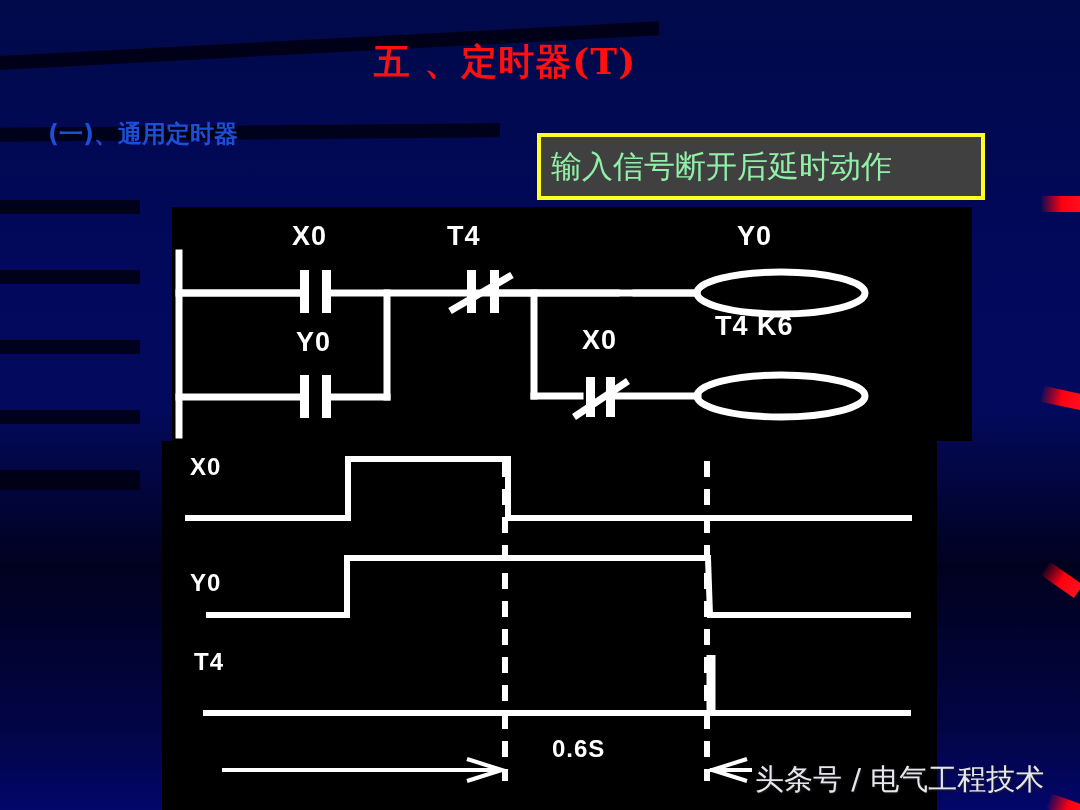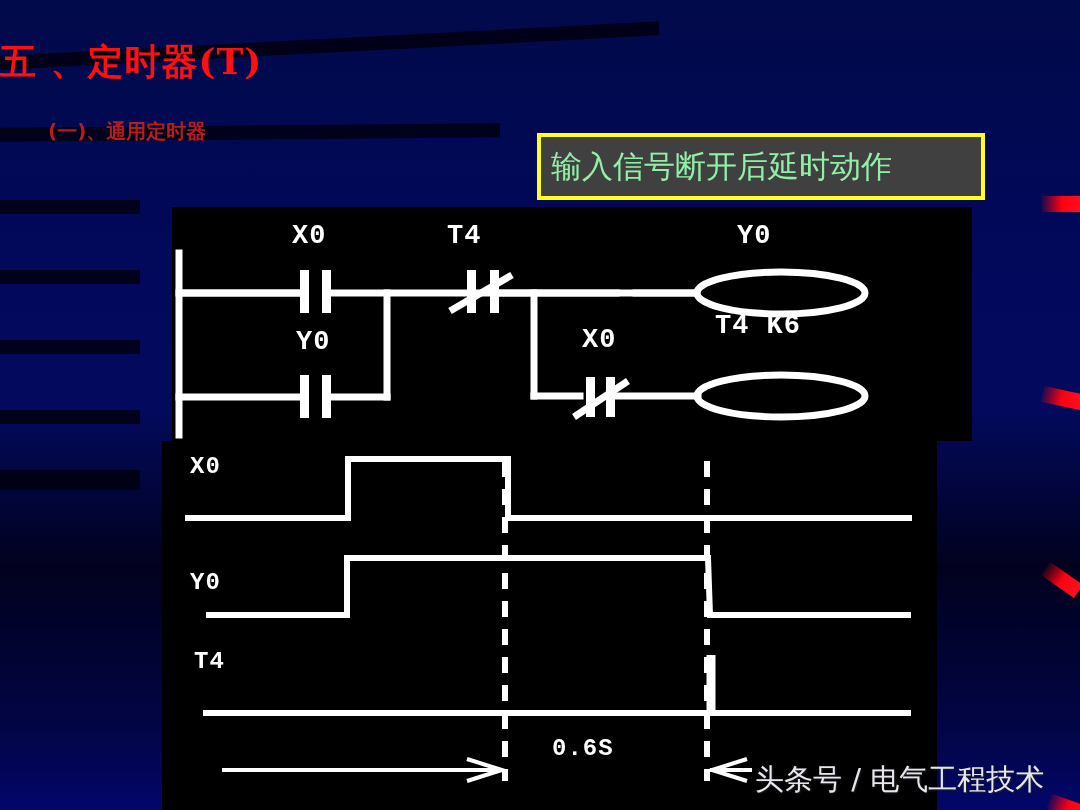--- a/index.html
+++ b/index.html
@@ -3,37 +3,37 @@
   <meta charset="utf-8">
   <style>
     html, body { margin:0; padding:0; }
     body {
       width:1080px; height:810px; overflow:hidden; position:relative;
       background: linear-gradient(180deg, #010a4a 0%, #02085a 30%, #030a5e 50%, #01011e 70%, #020545 90%, #03066a 100%);
       font-family: "DejaVu Sans", sans-serif;
     }
     .bg-stripe { position:absolute; left:-40px; height:14px; background:#000010; opacity:0.85; transform-origin:left center; }
     .slide-title {
-      position:absolute; left:0; top:38px; width:1010px; 
+      position:absolute; left:0; top:38px; width:1010px; text-align:center;
       color:#ff1010; font-family:"DejaVu Serif", serif; font-size:36px; font-weight:bold;
       letter-spacing:1px;
     }
     .subtitle {
-      position:absolute; left:48px; top:118px; color:#b91c1c;
-      font-family:"DejaVu Sans", sans-serif; font-weight:bold; font-size:20px;
+      position:absolute; left:48px; top:118px; color:#1d4ed8;
+      font-family:"DejaVu Sans", sans-serif; font-weight:bold; font-size:24px;
     }
     .note-box {
       position:absolute; left:537px; top:133px; width:430px; height:59px;
       border:4px solid #ffff22; background:#404040;
       color:#90f0a8; font-size:31px; line-height:59px; padding-left:10px; box-sizing:content-box;
       font-family:"DejaVu Sans", sans-serif;
     }
     .ladder-panel { position:absolute; left:172px; top:207px; width:800px; height:234px; background:#000; }
     .timing-panel { position:absolute; left:162px; top:441px; width:775px; height:369px; background:#000; }
-    .lbl { position:absolute; color:#fff; font-family:Liberation Mono, monospace; font-weight:bold; font-size:27px; letter-spacing:1px; }
+    .lbl { position:absolute; color:#fff; font-family:Liberation Sans, sans-serif; font-weight:bold; font-size:27px; letter-spacing:1px; }
     .red-mark { position:absolute; width:40px; height:16px; background:linear-gradient(90deg, rgba(255,0,0,0.1), #ff0010 50%, #ff1020); }
     .watermark {
       position:absolute; left:755px; top:760px; color:#e6e6ee; font-size:29px;
       font-family:"DejaVu Sans", sans-serif;
       text-shadow: 1px 1px 2px #222;
     }
     svg { position:absolute; left:0; top:0; }
   </style>
 </head>
 <body>

